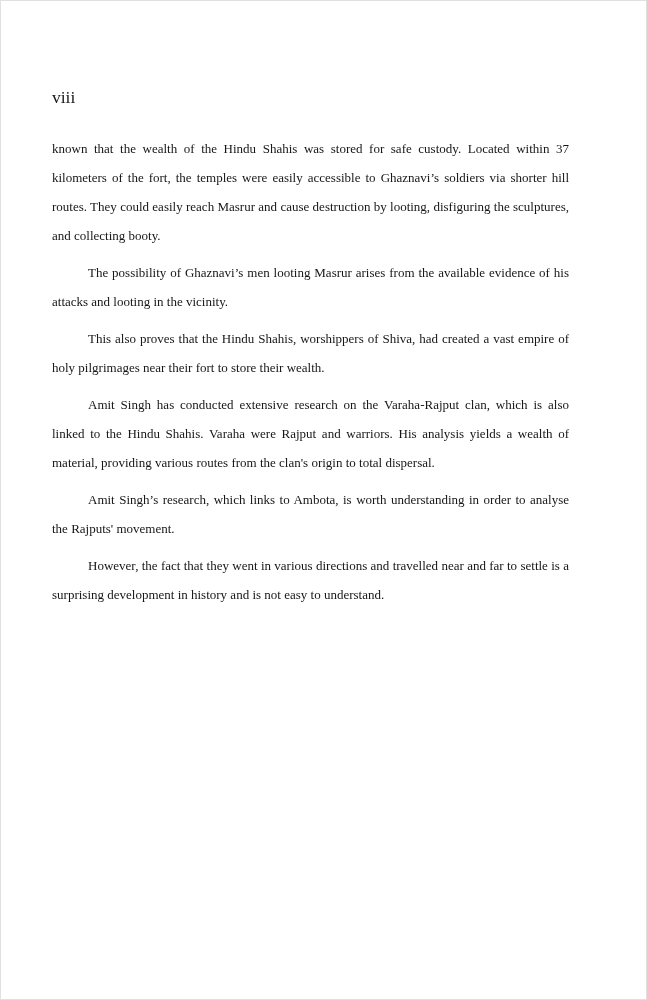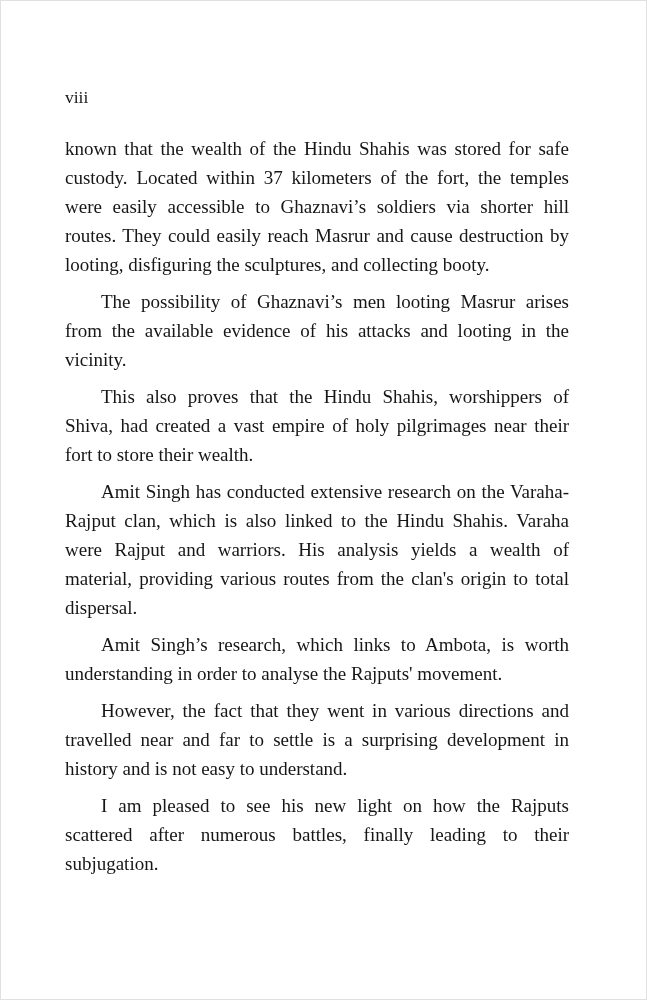--- a/index.html
+++ b/index.html
@@ -9,34 +9,34 @@
   }
   .page {
     position: relative;
     width: 647px;
     height: 1000px;
     box-sizing: border-box;
     background: #ffffff;
     border: 1px solid #e0e0e0;
     font-family: "Liberation Serif", "DejaVu Serif", serif;
     color: #161616;
-    padding: 86px 77px 0 64px;
+    padding: 86px 77px 0 51px;
     overflow: hidden;
   }
   .running-head {
     display: flex;
     justify-content: space-between;
     align-items: baseline;
     font-size: 17.5px;
     line-height: 20px;
     margin-bottom: 27px;
   }
   .body-text p {
     margin: 0 0 8px 0;
-    font-size: 19px;
+    font-size: 13px;
     line-height: 29px;
     text-align: justify;
   }
   .body-text p.indented {
     text-indent: 36px;
   }
 </style>
 </head>
 <body>
 
@@ -45,15 +45,14 @@
     <span>viii</span>
   </div>
 
   <div class="body-text">
     <p>known that the wealth of the Hindu Shahis was stored for safe custody. Located within 37 kilometers of the fort, the temples were easily accessible to Ghaznavi’s soldiers via shorter hill routes. They could easily reach Masrur and cause destruction by looting, disfiguring the sculptures, and collecting booty.</p>
     <p class="indented">The possibility of Ghaznavi’s men looting Masrur arises from the available evidence of his attacks and looting in the vicinity.</p>
     <p class="indented">This also proves that the Hindu Shahis, worshippers of Shiva, had created a vast empire of holy pilgrimages near their fort to store their wealth.</p>
     <p class="indented">Amit Singh has conducted extensive research on the Varaha-Rajput clan, which is also linked to the Hindu Shahis. Varaha were Rajput and warriors. His analysis yields a wealth of material, providing various routes from the clan's origin to total dispersal.</p>
     <p class="indented">Amit Singh’s research, which links to Ambota, is worth understanding in order to analyse the Rajputs' movement.</p>
     <p class="indented">However, the fact that they went in various directions and travelled near and far to settle is a surprising development in history and is not easy to understand.</p>
-    <p class="indented">I am pleased to see his new light on how the Rajputs scattered after numerous battles, finally leading to their subjugation.</p>
   </div>
 </div>
 
 </body></html>

